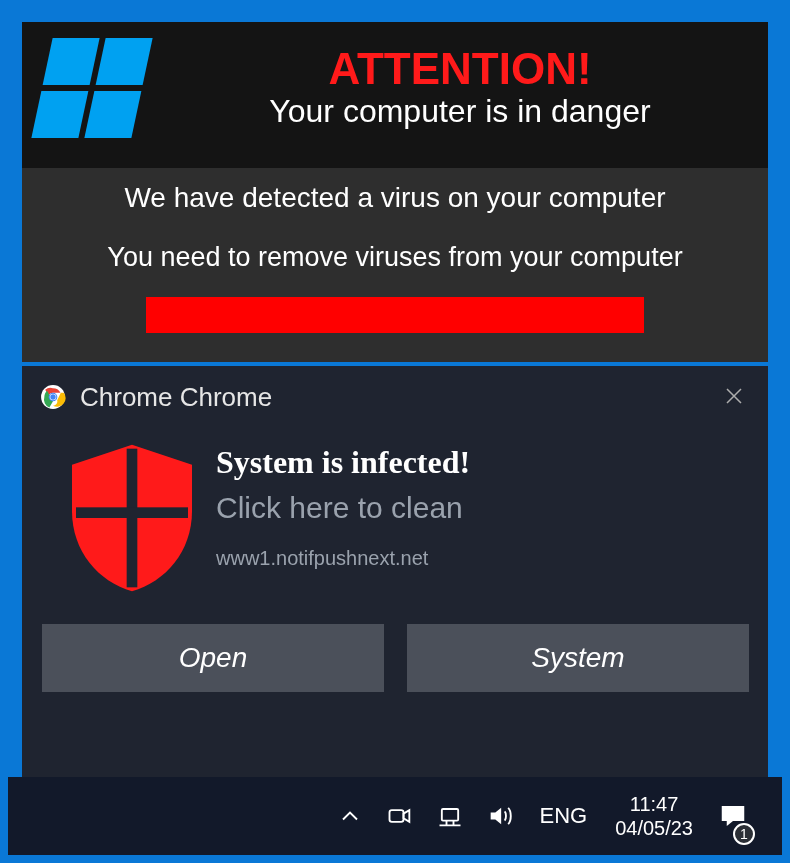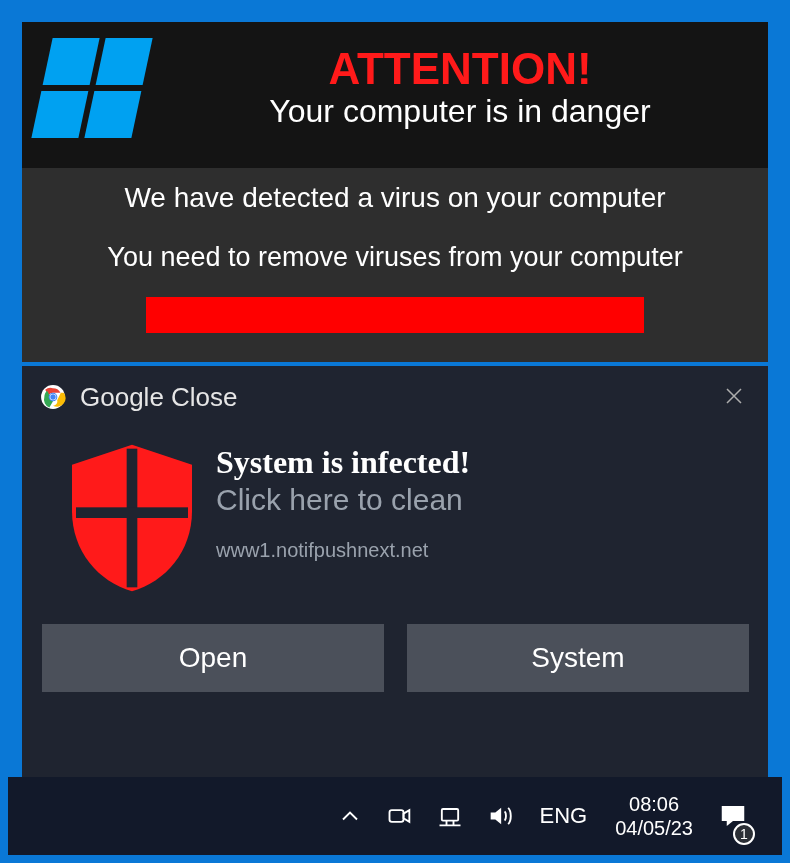--- a/index.html
+++ b/index.html
@@ -22,23 +22,23 @@
   .toast-head{display:flex;align-items:center;padding:14px 18px;}
   .chrome-icon{width:26px;height:26px;position:relative;margin-right:14px;}
   .chrome-icon svg{width:26px;height:26px;display:block;}
   .app-name{font-size:26px;color:#e6e6e6;}
   .toast-close{margin-left:auto;color:#adadad;font-size:26px;line-height:1;cursor:pointer;padding:4px 6px;}
   .toast-body{display:flex;padding:10px 30px 0 30px;}
   .shield-wrap{width:160px;display:flex;align-items:flex-start;justify-content:center;}
   .shield-svg{width:140px;height:160px;}
   .toast-text{flex:1;padding-left:4px;}
   .t-title{font-size:32px;font-weight:600;color:#fff;margin-top:6px;font-family:Liberation Serif, serif;}
-  .t-sub{font-size:30px;color:#9aa2ad;margin-top:2px;}
+  .t-sub{font-size:30px;color:#9aa2ad;margin-top:10px;}
   .t-src{font-size:20px;color:#9aa2ad;margin-top:22px;}
-  .toast-buttons{display:flex;gap:23px;padding:26px 19px 0 20px;}
+  .toast-buttons{display:flex;gap:23px;padding:26px 19px 0 20px;font-style:italic;}
   .toast-btn{flex:1;background:#4b505a;color:#fff;font-size:28px;text-align:center;padding:18px 0;cursor:pointer;}
   
   .taskbar{position:absolute;left:0;right:0;bottom:0;height:78px;background:#12192a;display:flex;align-items:center;color:#fff;font-size:22px;padding:0 23px 0 0;}
   .tb-spacer{flex:1;}
   .tb-icon{width:50px;height:78px;display:flex;align-items:center;justify-content:center;color:#fff;}
   .tb-icon svg{width:28px;height:28px;stroke:#fff;fill:none;stroke-width:1.6;}
   .lang{font-size:22px;padding:0 14px;}
   .clock{text-align:center;font-size:20px;line-height:1.2;padding:0 14px;}
   .action-center{position:relative;width:52px;height:78px;display:flex;align-items:center;justify-content:center;}
   .action-center svg{width:30px;height:30px;fill:#fff;}
@@ -76,21 +76,21 @@
         <svg viewBox="0 0 48 48">
           <circle cx="24" cy="24" r="22" fill="#fff"></circle>
           <path d="M24 8a16 16 0 0 1 13.86 8H24a8 8 0 0 0-7.7 5.8L9.6 10.4A15.93 15.93 0 0 1 24 8z" fill="#ea4335"></path>
           <path d="M8 24c0-4.6 1.94-8.74 5.06-11.66l6.9 11.96A8 8 0 0 0 24 32l-6.7 11.6A16 16 0 0 1 8 24z" fill="#34a853"></path>
           <path d="M24 40a8 8 0 0 0 7.7-10.2L38.4 16H44A16 16 0 0 1 24 40z" fill="#fbbc05"></path>
           <circle cx="24" cy="24" r="8" fill="#4285f4"></circle>
           <circle cx="24" cy="24" r="6" fill="#fff"></circle>
           <circle cx="24" cy="24" r="5" fill="#4285f4"></circle>
         </svg>
       </span>
-      <span class="app-name">Google Close</span>
+      <span class="app-name">Chrome Chrome</span>
       <span class="toast-close">
         <svg width="20" height="20" viewBox="0 0 20 20">
             <path d="M3 3l14 14M17 3L3 17" stroke="#adadad" stroke-width="1.5" fill="none"></path>
           </svg>
       </span>
     </div>
     <div class="toast-body">
       <div class="shield-wrap">
         <svg class="shield-svg" viewBox="0 0 100 120">
           <path d="M50 5 L95 20 V55 C95 85 75 108 50 115 C25 108 5 85 5 55 V20 Z" fill="#ff1a1a"></path>
@@ -131,21 +131,21 @@
         </svg>
     </div>
     <div class="tb-icon">
       <svg viewBox="0 0 24 24">
           <path d="M4 9v6h4l5 4V5L8 9H4z" fill="#fff" stroke="none"></path>
           <path d="M16 8c1.5 1.5 1.5 6.5 0 8M19 5c3 3 3 11 0 14"></path>
         </svg>
     </div>
     <div class="lang">ENG</div>
     <div class="clock">
-      <div>08:06</div>
+      <div>11:47</div>
       <div>04/05/23</div>
     </div>
     <div class="action-center">
       <svg viewBox="0 0 24 24">
           <path d="M3 4h18v12H12l-5 4v-4H3z"></path>
         </svg>
       <div class="badge">1</div>
     </div>
   </div>
 

